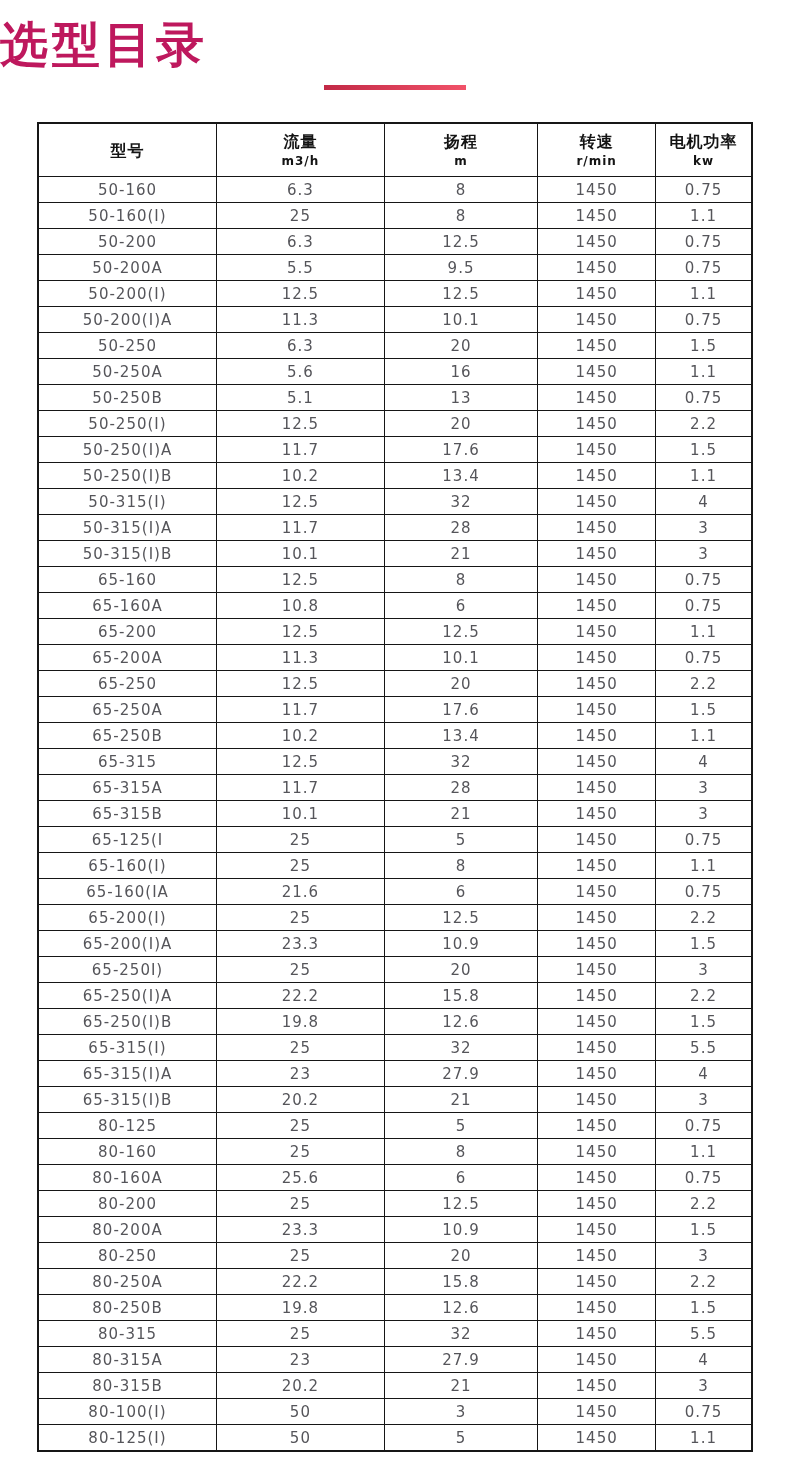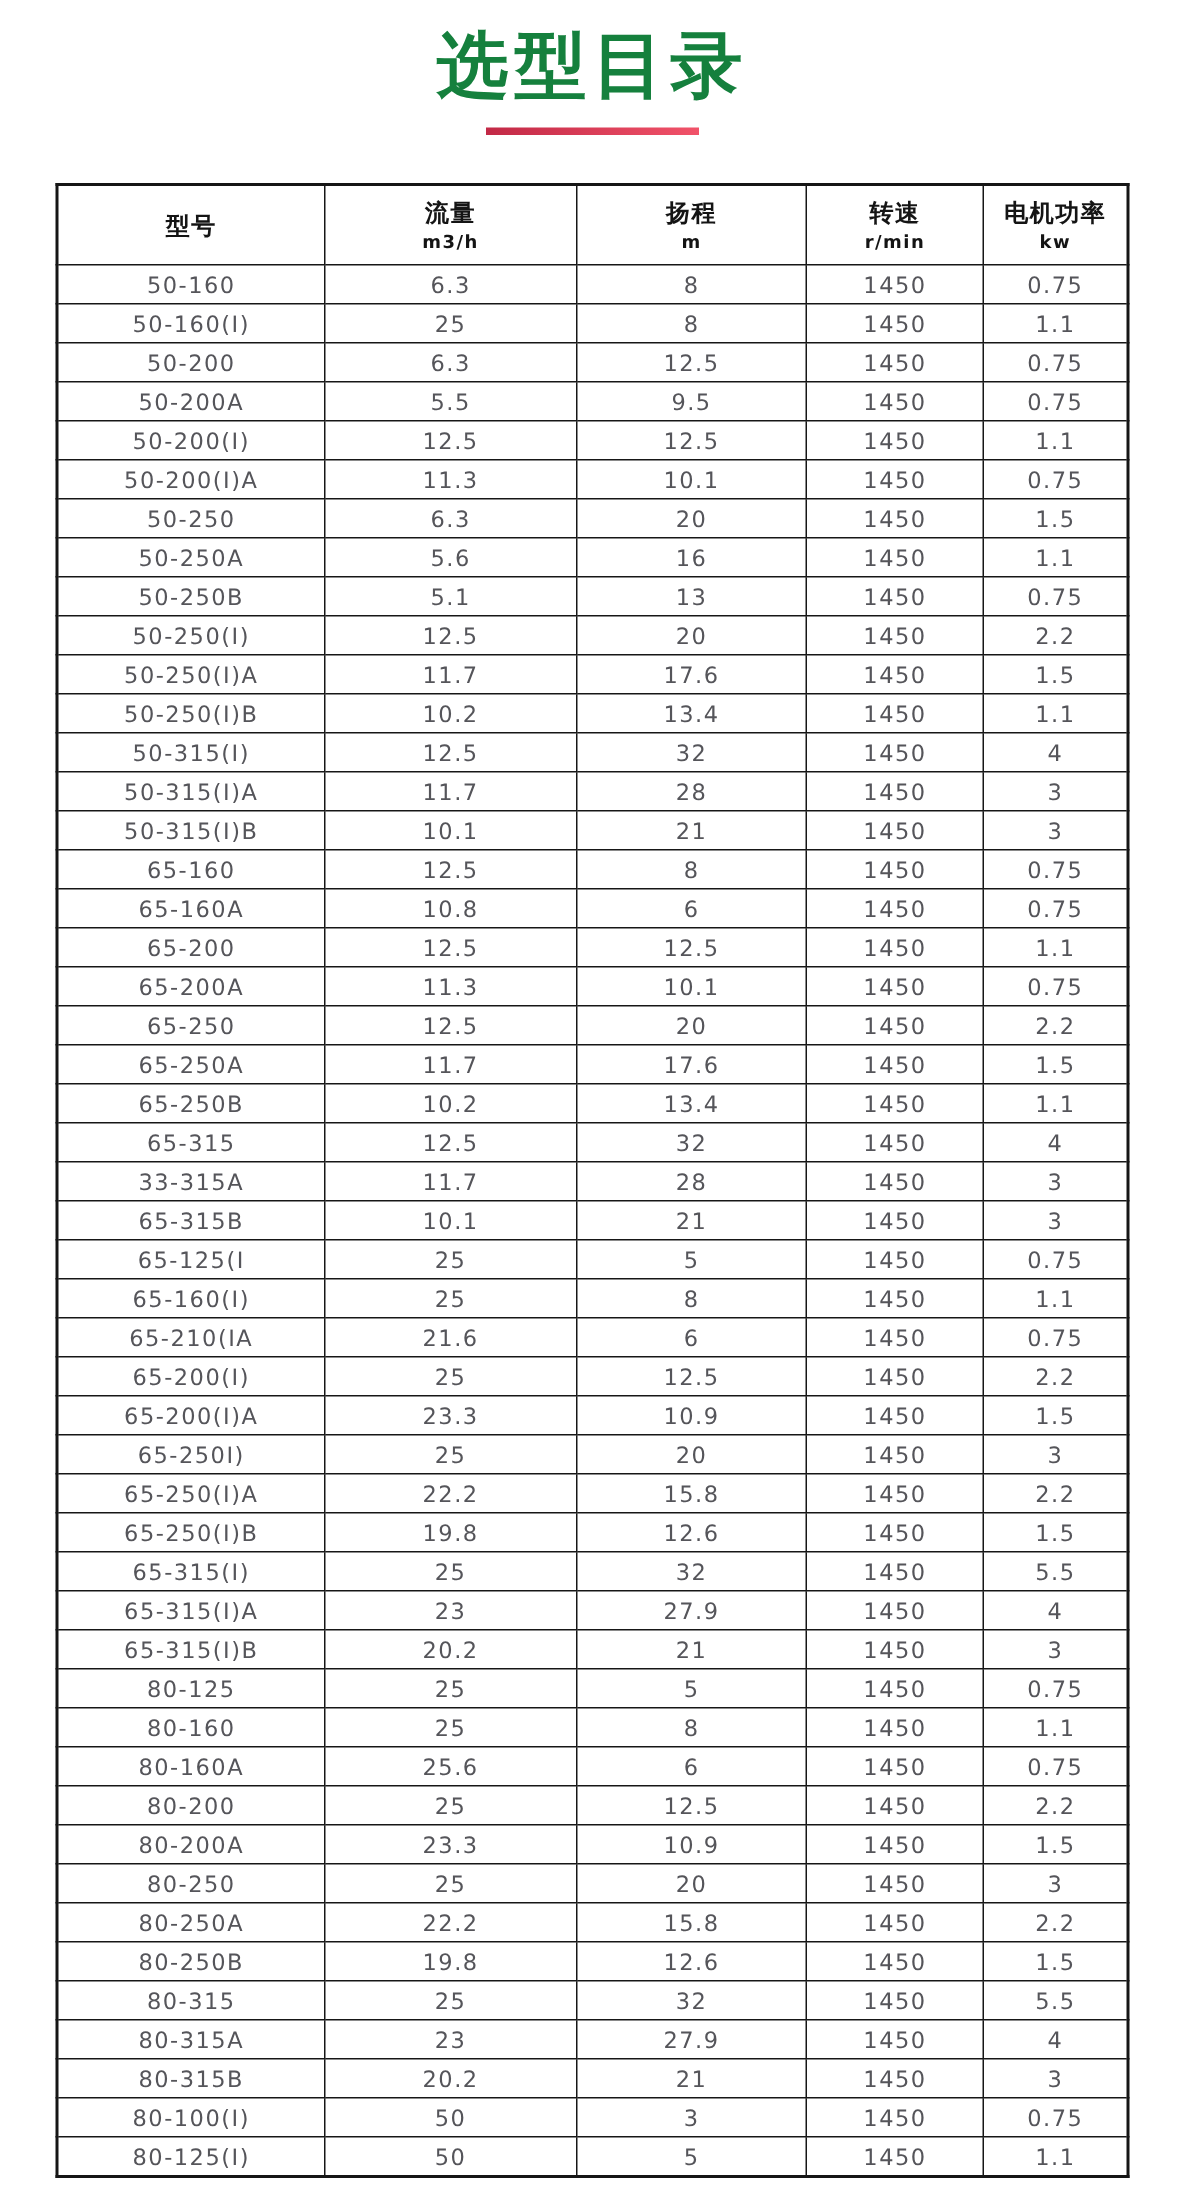--- a/index.html
+++ b/index.html
@@ -13,26 +13,26 @@
     overflow: hidden;
     font-family: "DejaVu Sans", sans-serif;
   }
   .page {
     width: 790px;
     height: 1463px;
     background: #ffffff;
   }
   .title {
     margin: 14px 0 0 0;
-    text-align: center;
+    text-align: left;
     font-size: 48px;
     line-height: 60px;
     font-weight: bold;
     letter-spacing: 4px;
-    color: #15803d;
+    color: #be185d;
     font-family: "DejaVu Sans", sans-serif;
   }
   .title-underline {
     width: 142px;
     height: 5px;
     margin: 11px auto 0 auto;
     background: linear-gradient(90deg, #c22946 0%, #f15269 100%);
   }
   table.spec-table {
     width: 716px;
@@ -275,21 +275,21 @@
           <td>1.1</td>
         </tr>
         <tr>
           <td>65-315</td>
           <td>12.5</td>
           <td>32</td>
           <td>1450</td>
           <td>4</td>
         </tr>
         <tr>
-          <td>33-315A</td>
+          <td>65-315A</td>
           <td>11.7</td>
           <td>28</td>
           <td>1450</td>
           <td>3</td>
         </tr>
         <tr>
           <td>65-315B</td>
           <td>10.1</td>
           <td>21</td>
           <td>1450</td>
@@ -303,21 +303,21 @@
           <td>0.75</td>
         </tr>
         <tr>
           <td>65-160(I)</td>
           <td>25</td>
           <td>8</td>
           <td>1450</td>
           <td>1.1</td>
         </tr>
         <tr>
-          <td>65-210(IA</td>
+          <td>65-160(IA</td>
           <td>21.6</td>
           <td>6</td>
           <td>1450</td>
           <td>0.75</td>
         </tr>
         <tr>
           <td>65-200(I)</td>
           <td>25</td>
           <td>12.5</td>
           <td>1450</td>

